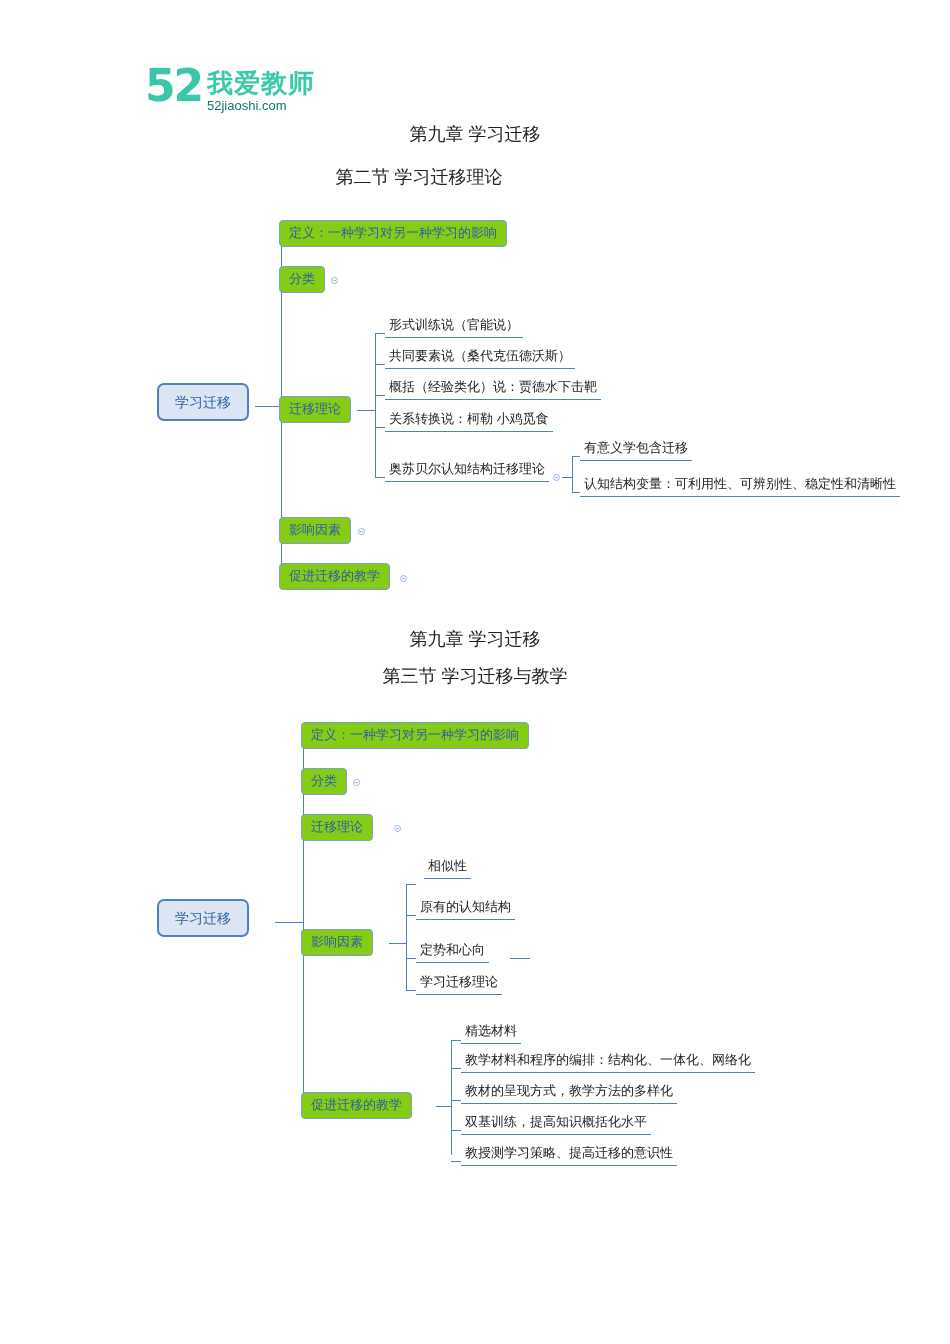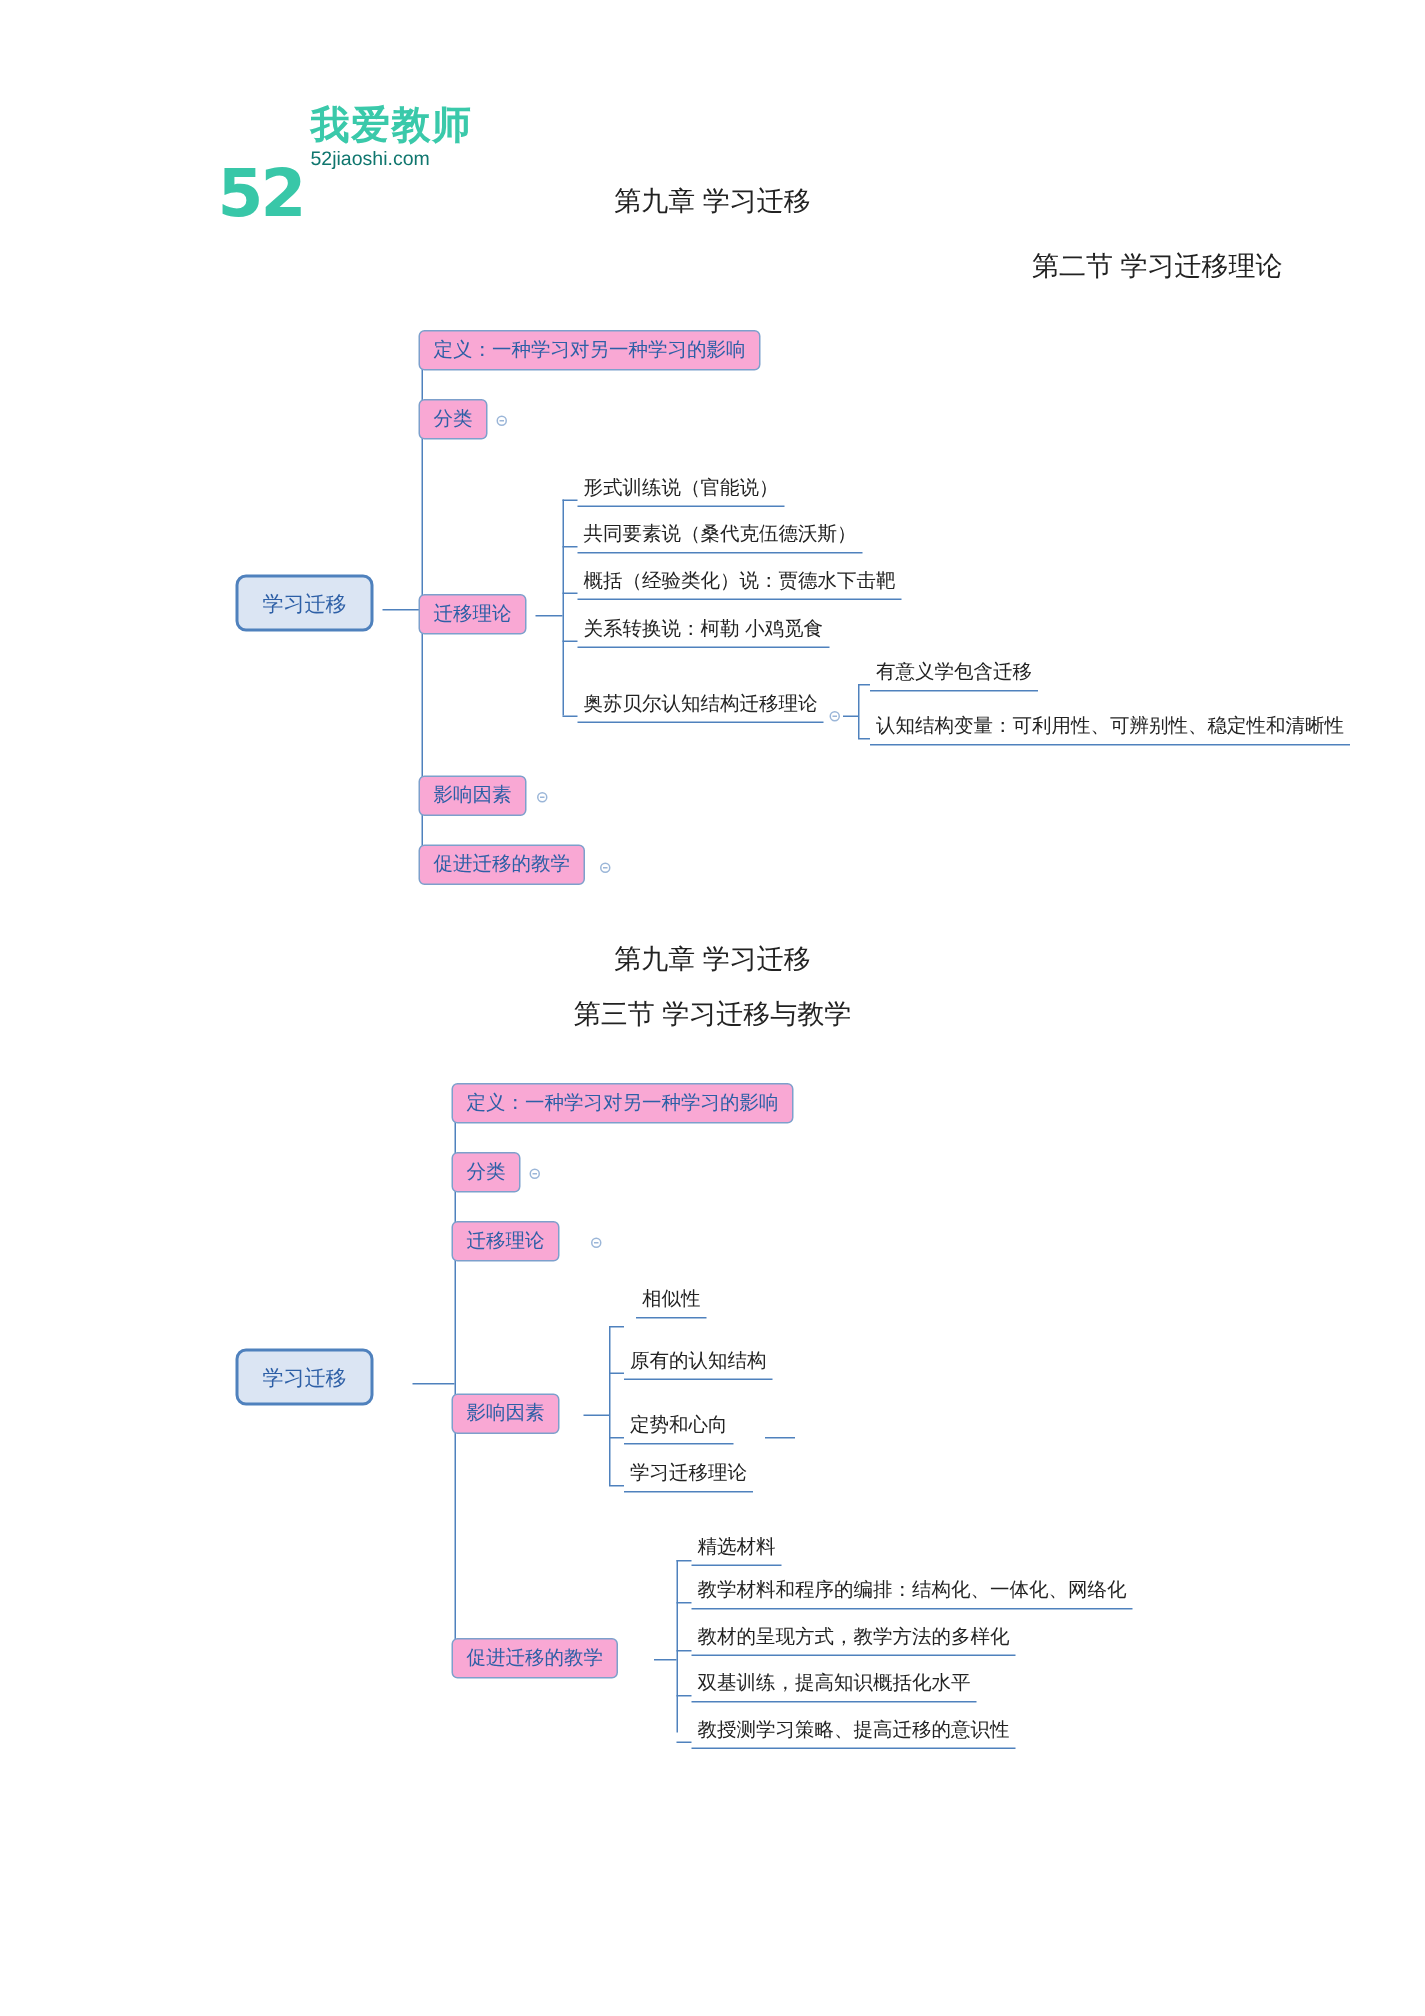--- a/index.html
+++ b/index.html
@@ -32,21 +32,20 @@
   }
   .logo-mark {
     position: absolute;
     left: 0; top: 2px;
     font-family: "DejaVu Sans", sans-serif;
     font-size: 44px;
     font-weight: bold;
     color: #38c7a8;
     letter-spacing: -2px;
     line-height: 44px;
-    margin-top: 44px;
   }
   .logo-title {
     position: absolute;
     left: 62px; top: 4px;
     font-size: 26px;
     font-weight: bold;
     color: #3ac9aa;
     letter-spacing: 1px;
   }
   .logo-sub {
@@ -68,21 +67,21 @@
 
   
   .node {
     position: absolute;
     box-sizing: border-box;
     white-space: nowrap;
     font-size: 13px;
     line-height: 1.3;
   }
   .node.box {
-    background: #f9a8d4;
+    background: #84cc16;
     border: 1px solid #7da0cc;
     border-radius: 4px;
     color: #2d5fa6;
     padding: 4px 9px;
   }
   .node.root {
     background: #dbe5f3;
     border: 2px solid #4f81bd;
     border-radius: 7px;
     color: #2d5fa6;
@@ -132,21 +131,21 @@
 
 <div class="page">
 
   <div class="logo">
     <div class="logo-mark">52</div>
     <div class="logo-title">我爱教师</div>
     <div class="logo-sub">52jiaoshi.com</div>
   </div>
 
   <div class="heading" style="left:0; top:122px; width:950px;">第九章 学习迁移</div>
-  <div class="heading" style="left:17px; top:165px; width:838px;text-align:right;">第二节 学习迁移理论</div>
+  <div class="heading" style="left:0; top:165px; width:838px;">第二节 学习迁移理论</div>
 
   <div class="node root" style="left:157px; top:383px;">学习迁移</div>
 
   <div class="line h" style="left:255px; top:406px; width:26px;"></div>
   <div class="line v" style="left:281px; top:234px; height:343px;"></div>
 
   <div class="line h" style="left:281px; top:234px; width:17px;"></div>
   <div class="line h" style="left:281px; top:280px; width:17px;"></div>
   <div class="line h" style="left:281px; top:410px; width:17px;"></div>
   <div class="line h" style="left:281px; top:531px; width:17px;"></div>

